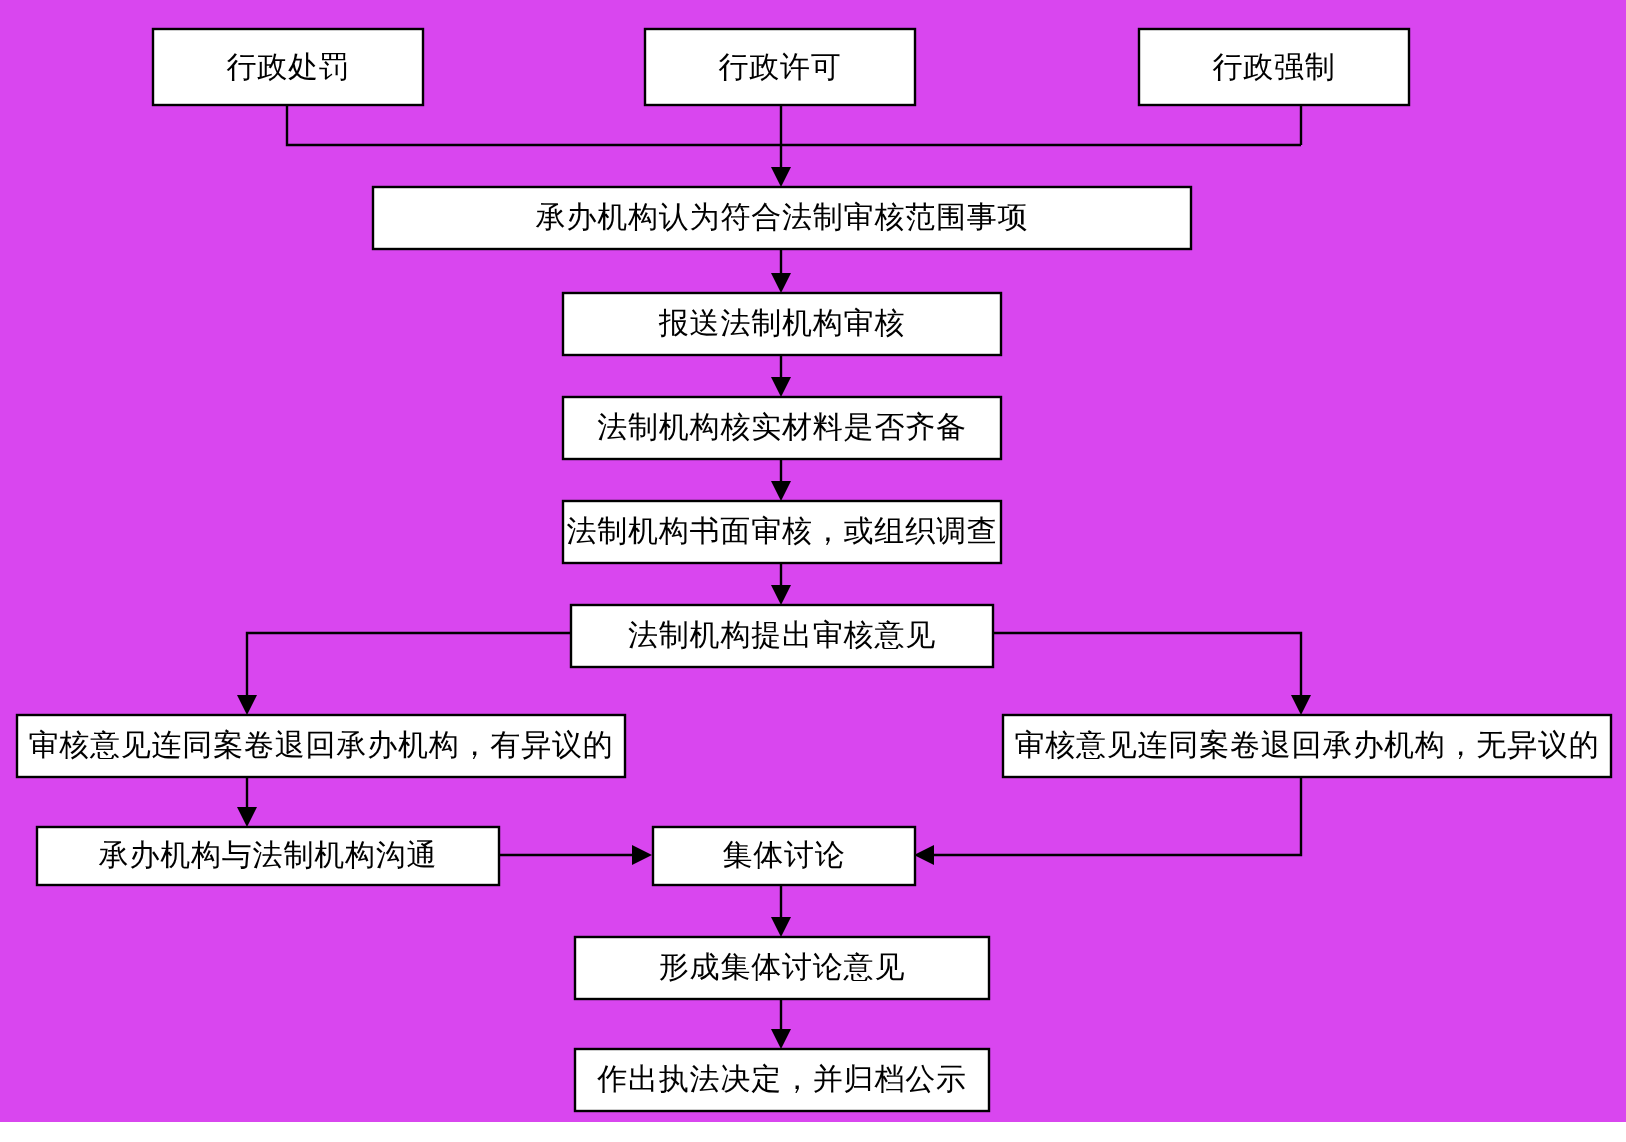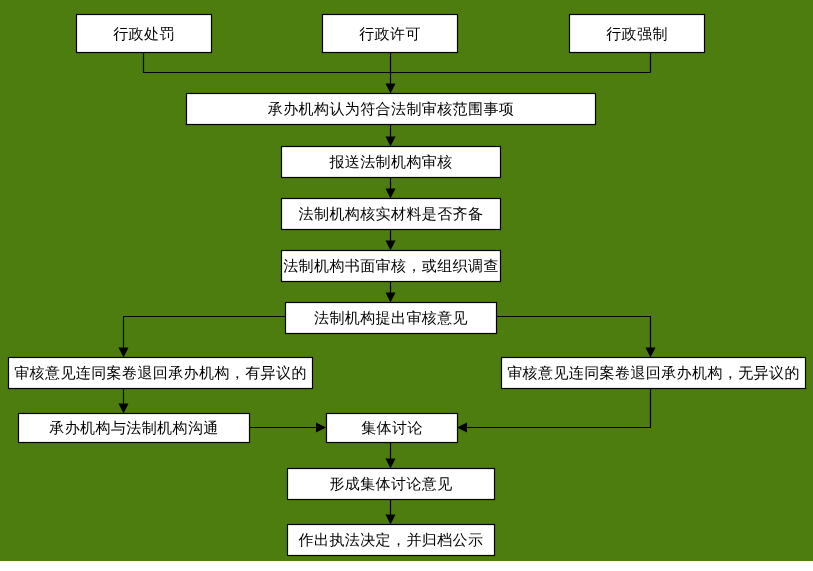--- a/index.html
+++ b/index.html
@@ -10,21 +10,21 @@
   body {
     width: 813px;
     height: 571px;
     font-family: "DejaVu Sans", "Liberation Sans", sans-serif;
     overflow: hidden;
   }
   #flowchart-root {
     position: relative;
     width: 813px;
     height: 561px;
-    background: #4d7c0f;
+    background: #d946ef;
   }
   svg.chart-surface {
     position: absolute;
     left: 0;
     top: 0;
     width: 813px;
     height: 571px;
     display: block;
   }
   .node-rect {

